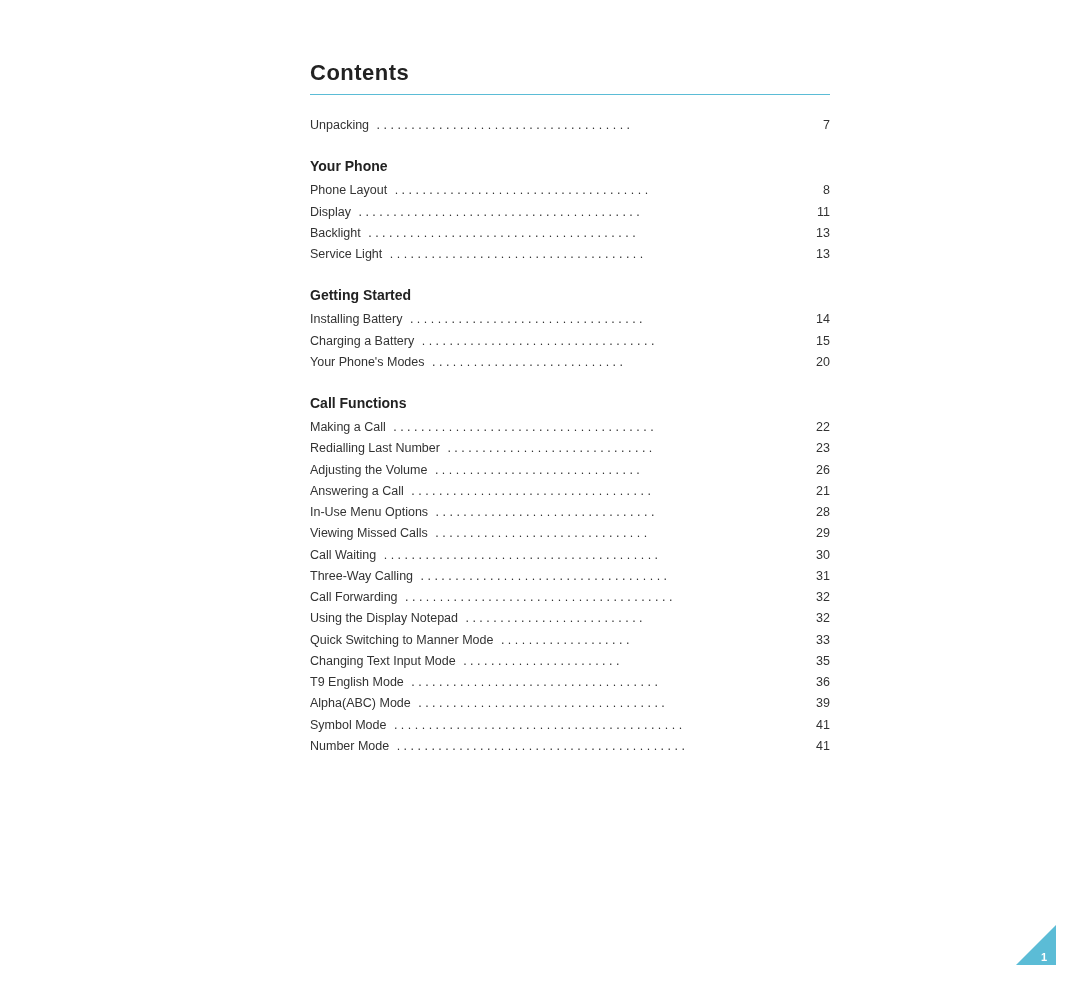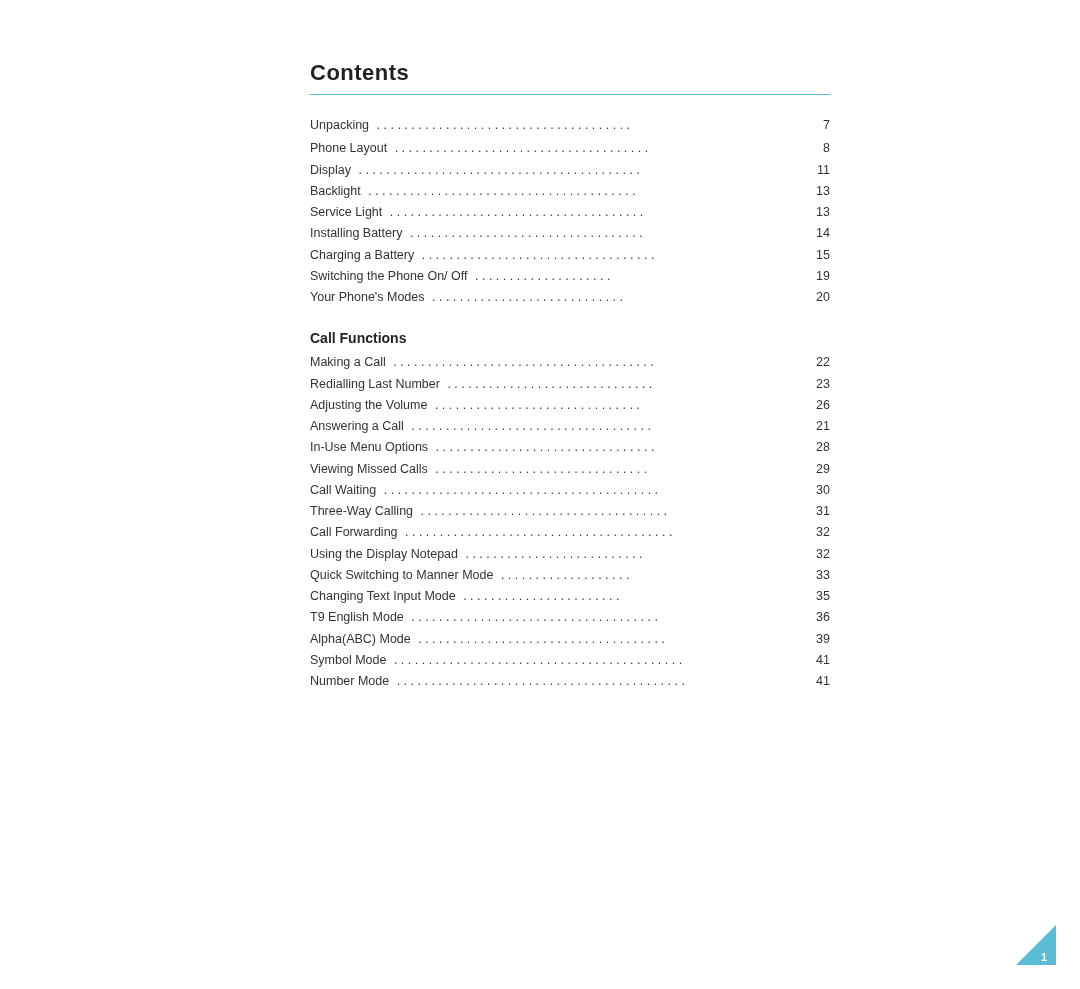--- a/index.html
+++ b/index.html
@@ -112,20 +112,21 @@
 
     <div class="title">Contents</div>
     <hr class="title-underline">
 
     <div class="toc-entry top-entry">
       <span class="entry-title">Unpacking</span>
       <span class="dots">&nbsp;.&nbsp;.&nbsp;.&nbsp;.&nbsp;.&nbsp;.&nbsp;.&nbsp;.&nbsp;.&nbsp;.&nbsp;.&nbsp;.&nbsp;.&nbsp;.&nbsp;.&nbsp;.&nbsp;.&nbsp;.&nbsp;.&nbsp;.&nbsp;.&nbsp;.&nbsp;.&nbsp;.&nbsp;.&nbsp;.&nbsp;.&nbsp;.&nbsp;.&nbsp;.&nbsp;.&nbsp;.&nbsp;.&nbsp;.&nbsp;.&nbsp;.&nbsp;.</span>
       <span class="page-num">7</span>
     </div>
 
+    <div class="section-heading">Your Phone</div>
     <div class="toc-entry">
       <span class="entry-title">Phone Layout</span>
       <span class="dots">&nbsp;.&nbsp;.&nbsp;.&nbsp;.&nbsp;.&nbsp;.&nbsp;.&nbsp;.&nbsp;.&nbsp;.&nbsp;.&nbsp;.&nbsp;.&nbsp;.&nbsp;.&nbsp;.&nbsp;.&nbsp;.&nbsp;.&nbsp;.&nbsp;.&nbsp;.&nbsp;.&nbsp;.&nbsp;.&nbsp;.&nbsp;.&nbsp;.&nbsp;.&nbsp;.&nbsp;.&nbsp;.&nbsp;.&nbsp;.&nbsp;.&nbsp;.&nbsp;.</span>
       <span class="page-num">8</span>
     </div>
     <div class="toc-entry">
       <span class="entry-title">Display</span>
       <span class="dots">&nbsp;.&nbsp;.&nbsp;.&nbsp;.&nbsp;.&nbsp;.&nbsp;.&nbsp;.&nbsp;.&nbsp;.&nbsp;.&nbsp;.&nbsp;.&nbsp;.&nbsp;.&nbsp;.&nbsp;.&nbsp;.&nbsp;.&nbsp;.&nbsp;.&nbsp;.&nbsp;.&nbsp;.&nbsp;.&nbsp;.&nbsp;.&nbsp;.&nbsp;.&nbsp;.&nbsp;.&nbsp;.&nbsp;.&nbsp;.&nbsp;.&nbsp;.&nbsp;.&nbsp;.&nbsp;.&nbsp;.&nbsp;.</span>
       <span class="page-num">11</span>
     </div>
@@ -133,34 +134,30 @@
       <span class="entry-title">Backlight</span>
       <span class="dots">&nbsp;.&nbsp;.&nbsp;.&nbsp;.&nbsp;.&nbsp;.&nbsp;.&nbsp;.&nbsp;.&nbsp;.&nbsp;.&nbsp;.&nbsp;.&nbsp;.&nbsp;.&nbsp;.&nbsp;.&nbsp;.&nbsp;.&nbsp;.&nbsp;.&nbsp;.&nbsp;.&nbsp;.&nbsp;.&nbsp;.&nbsp;.&nbsp;.&nbsp;.&nbsp;.&nbsp;.&nbsp;.&nbsp;.&nbsp;.&nbsp;.&nbsp;.&nbsp;.&nbsp;.&nbsp;.</span>
       <span class="page-num">13</span>
     </div>
     <div class="toc-entry">
       <span class="entry-title">Service Light</span>
       <span class="dots">&nbsp;.&nbsp;.&nbsp;.&nbsp;.&nbsp;.&nbsp;.&nbsp;.&nbsp;.&nbsp;.&nbsp;.&nbsp;.&nbsp;.&nbsp;.&nbsp;.&nbsp;.&nbsp;.&nbsp;.&nbsp;.&nbsp;.&nbsp;.&nbsp;.&nbsp;.&nbsp;.&nbsp;.&nbsp;.&nbsp;.&nbsp;.&nbsp;.&nbsp;.&nbsp;.&nbsp;.&nbsp;.&nbsp;.&nbsp;.&nbsp;.&nbsp;.&nbsp;.</span>
       <span class="page-num">13</span>
     </div>
 
+    <div class="section-heading">Getting Started</div>
     <div class="toc-entry">
       <span class="entry-title">Installing Battery</span>
       <span class="dots">&nbsp;.&nbsp;.&nbsp;.&nbsp;.&nbsp;.&nbsp;.&nbsp;.&nbsp;.&nbsp;.&nbsp;.&nbsp;.&nbsp;.&nbsp;.&nbsp;.&nbsp;.&nbsp;.&nbsp;.&nbsp;.&nbsp;.&nbsp;.&nbsp;.&nbsp;.&nbsp;.&nbsp;.&nbsp;.&nbsp;.&nbsp;.&nbsp;.&nbsp;.&nbsp;.&nbsp;.&nbsp;.&nbsp;.&nbsp;.</span>
       <span class="page-num">14</span>
     </div>
     <div class="toc-entry">
       <span class="entry-title">Charging a Battery</span>
       <span class="dots">&nbsp;.&nbsp;.&nbsp;.&nbsp;.&nbsp;.&nbsp;.&nbsp;.&nbsp;.&nbsp;.&nbsp;.&nbsp;.&nbsp;.&nbsp;.&nbsp;.&nbsp;.&nbsp;.&nbsp;.&nbsp;.&nbsp;.&nbsp;.&nbsp;.&nbsp;.&nbsp;.&nbsp;.&nbsp;.&nbsp;.&nbsp;.&nbsp;.&nbsp;.&nbsp;.&nbsp;.&nbsp;.&nbsp;.&nbsp;.</span>
       <span class="page-num">15</span>
-    </div>
-    <div class="toc-entry">
-      <span class="entry-title">Switching the Phone On/ Off</span>
-      <span class="dots">&nbsp;.&nbsp;.&nbsp;.&nbsp;.&nbsp;.&nbsp;.&nbsp;.&nbsp;.&nbsp;.&nbsp;.&nbsp;.&nbsp;.&nbsp;.&nbsp;.&nbsp;.&nbsp;.&nbsp;.&nbsp;.&nbsp;.&nbsp;.</span>
-      <span class="page-num">19</span>
     </div>
     <div class="toc-entry">
       <span class="entry-title">Your Phone's Modes</span>
       <span class="dots">&nbsp;.&nbsp;.&nbsp;.&nbsp;.&nbsp;.&nbsp;.&nbsp;.&nbsp;.&nbsp;.&nbsp;.&nbsp;.&nbsp;.&nbsp;.&nbsp;.&nbsp;.&nbsp;.&nbsp;.&nbsp;.&nbsp;.&nbsp;.&nbsp;.&nbsp;.&nbsp;.&nbsp;.&nbsp;.&nbsp;.&nbsp;.&nbsp;.</span>
       <span class="page-num">20</span>
     </div>
 
     <div class="section-heading">Call Functions</div>
     <div class="toc-entry">
       <span class="entry-title">Making a Call</span>

